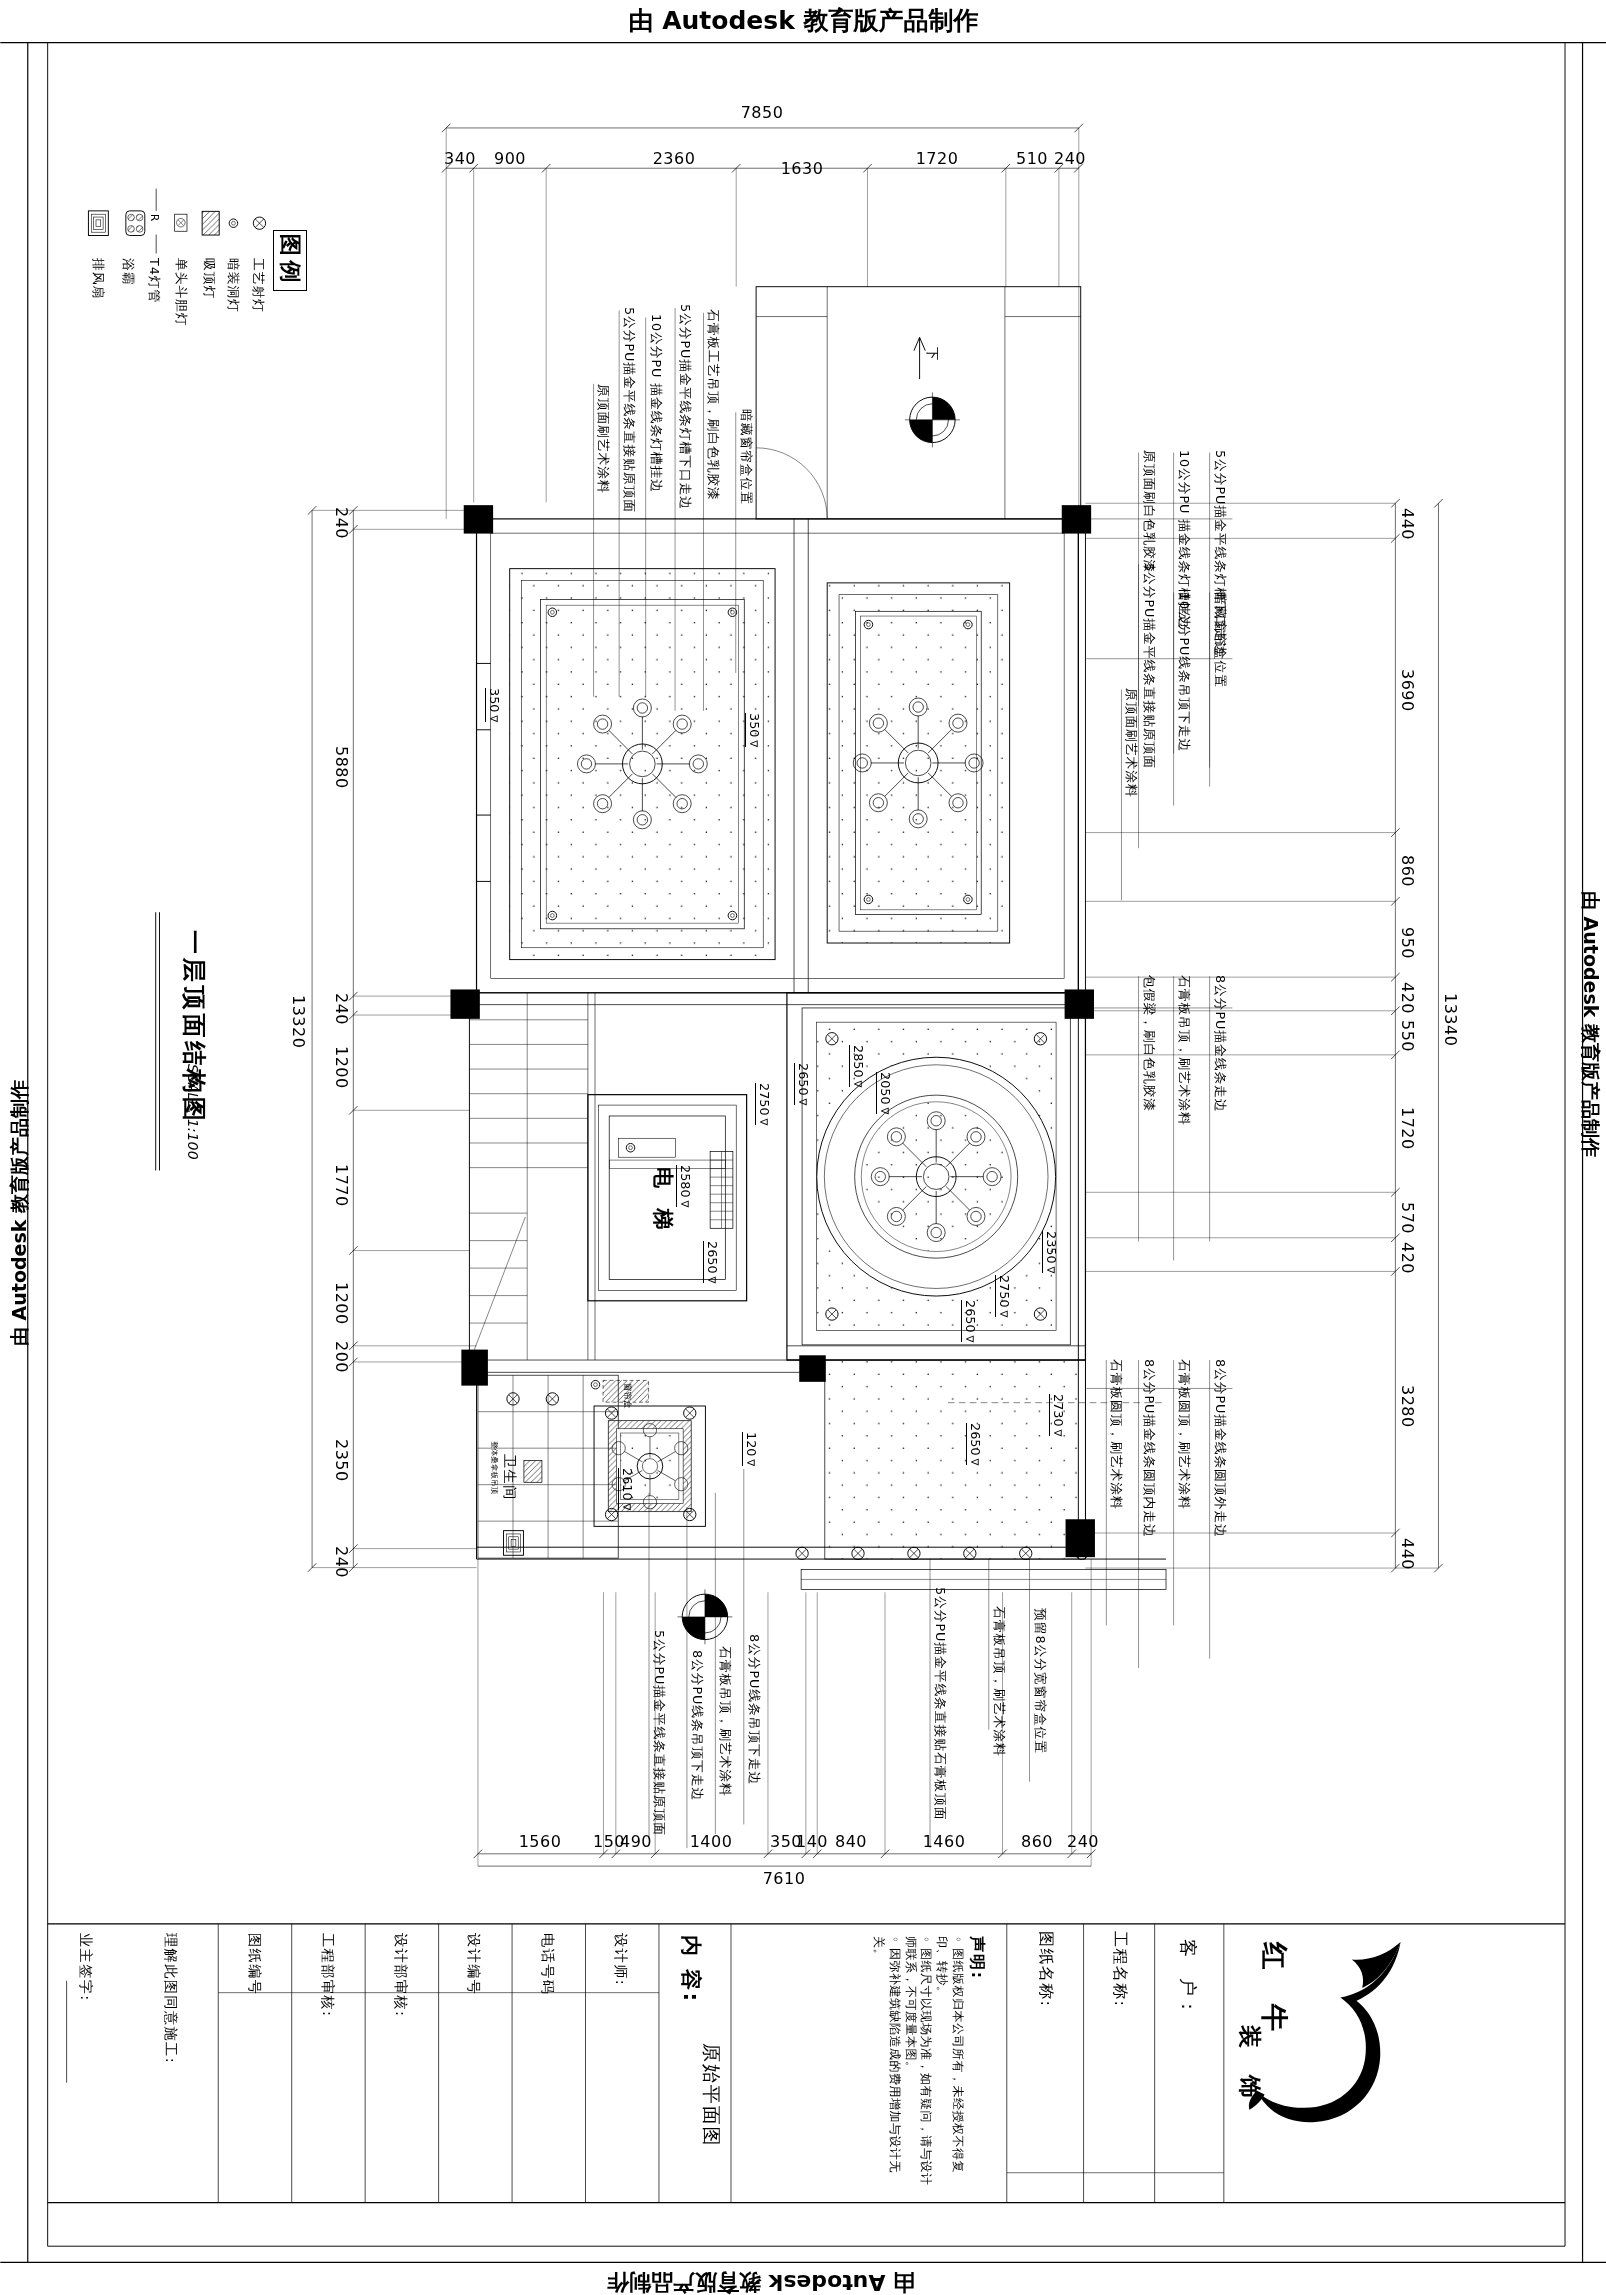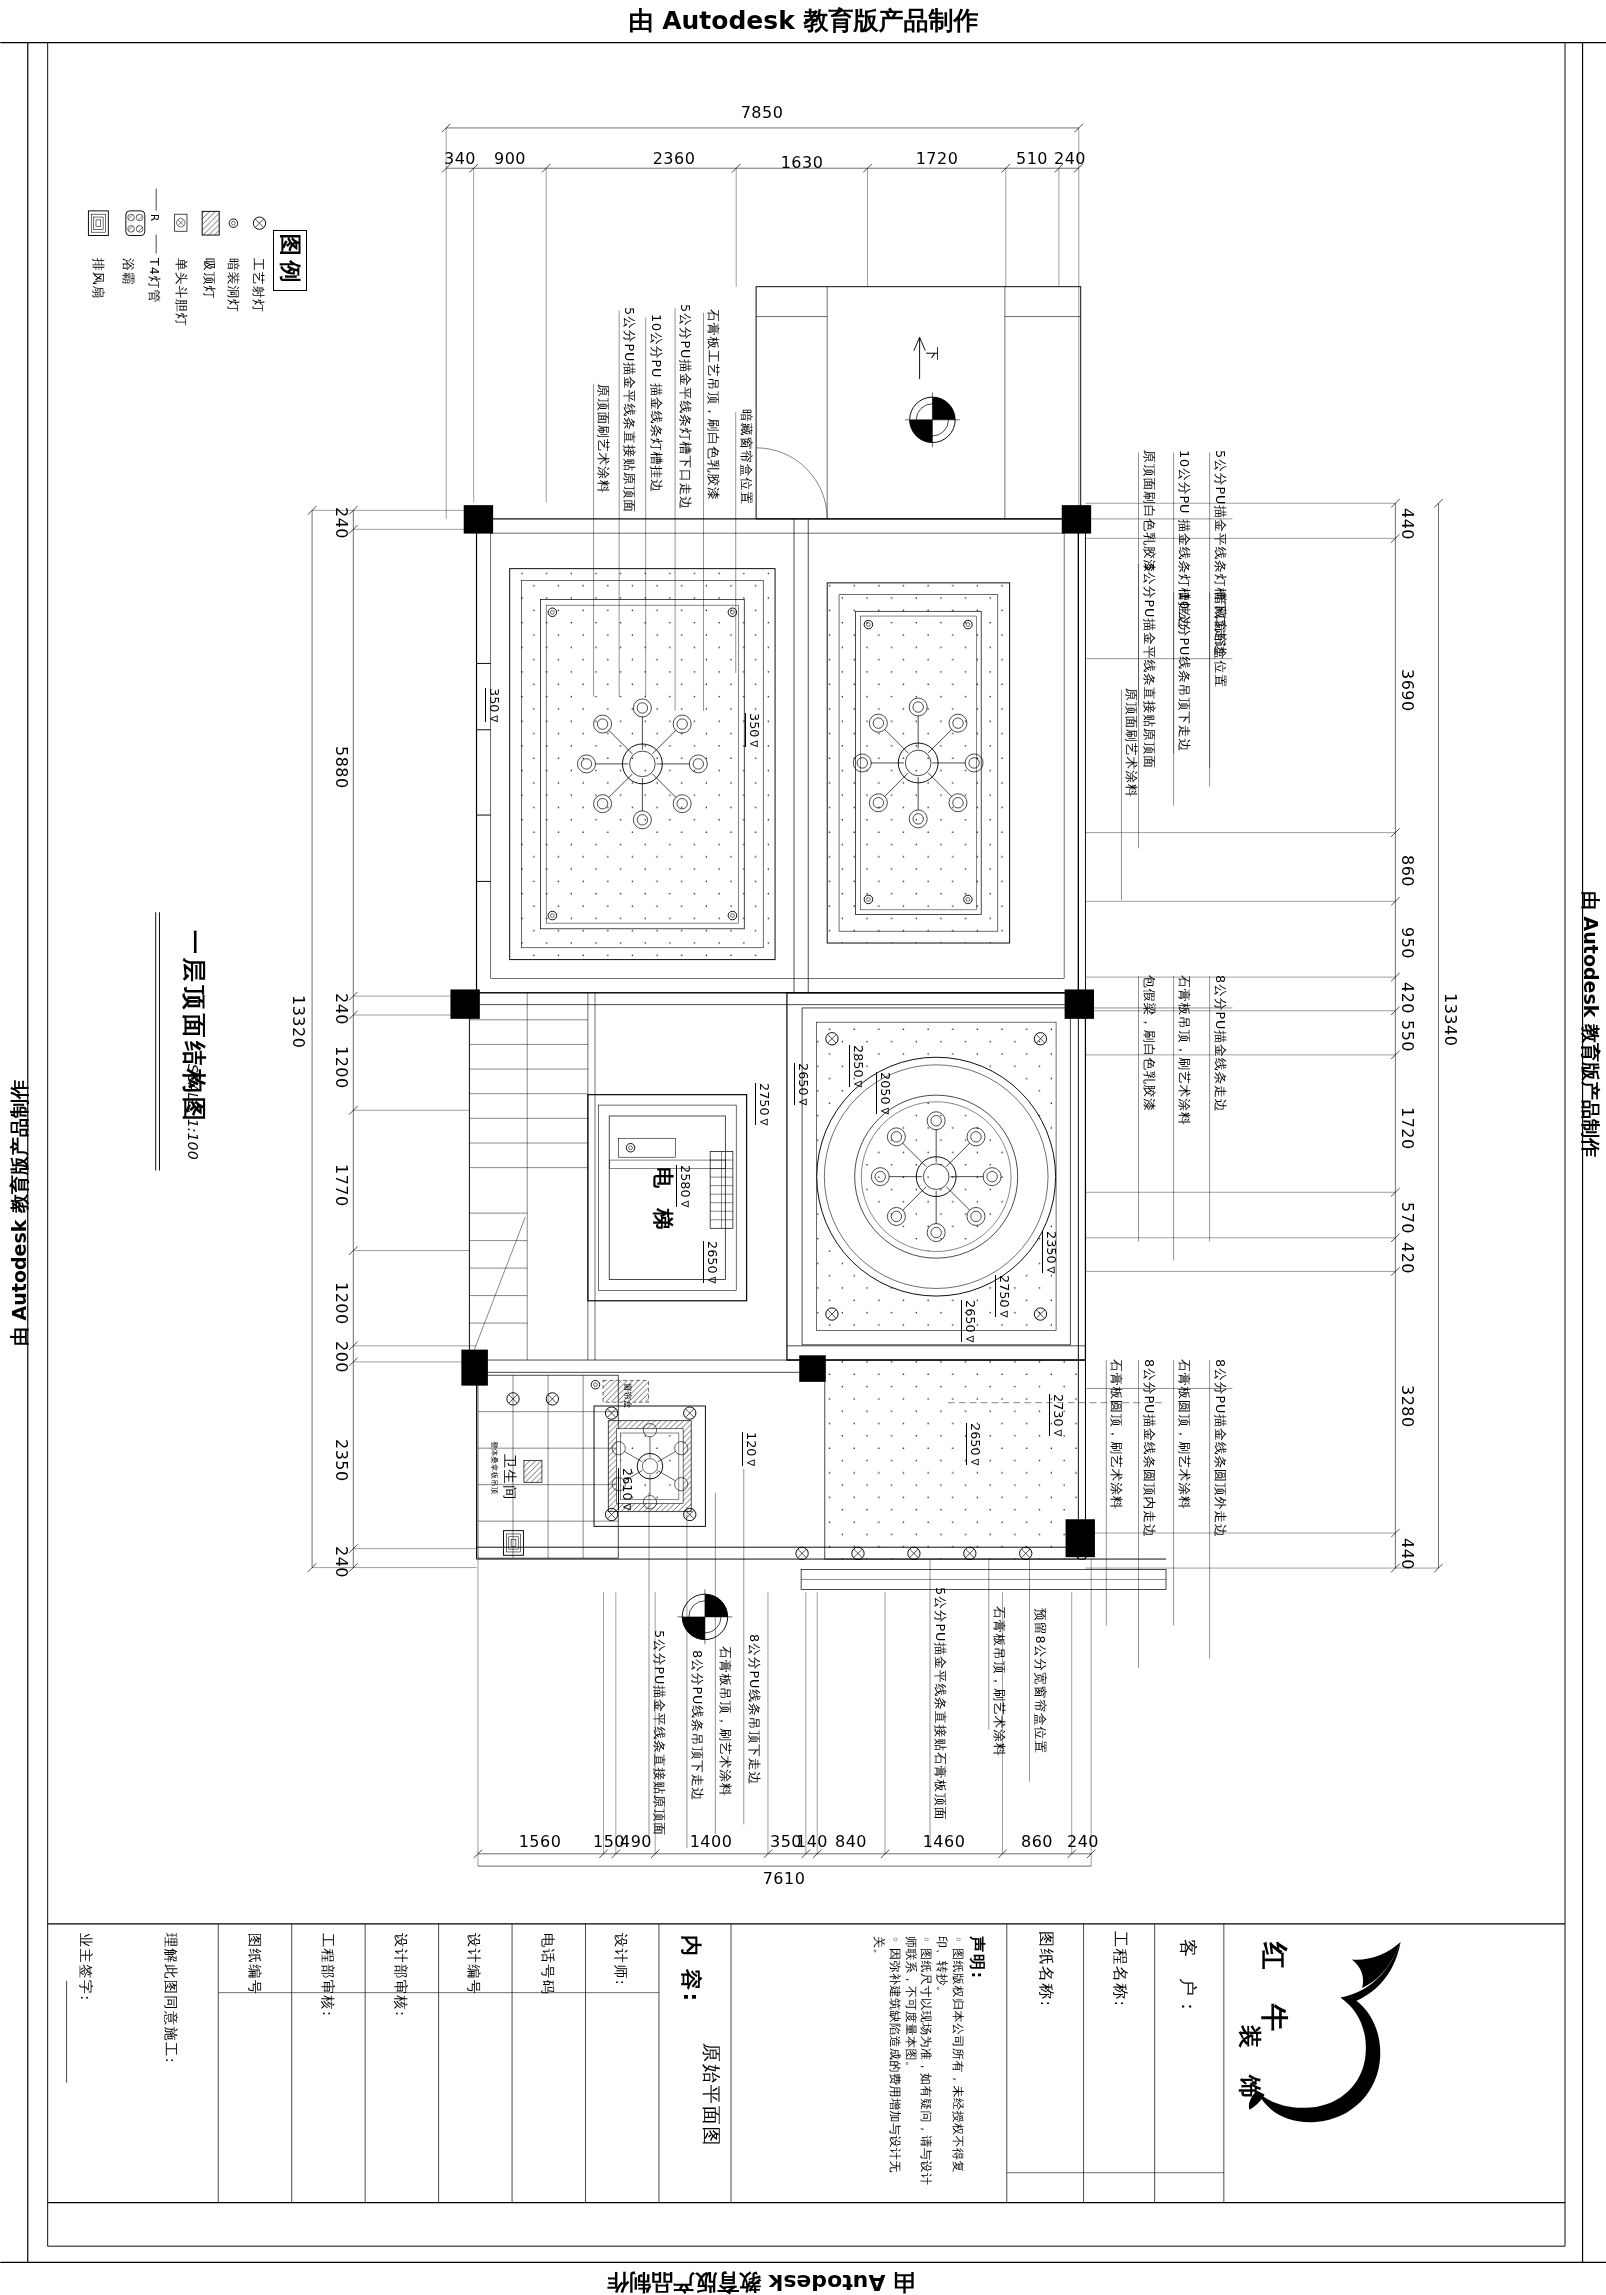--- a/index.html
+++ b/index.html
@@ -292,21 +292,21 @@
   <div class="rt ann" style="left:106px;top:258px;">排风扇</div>
   <div class="rt" style="left:161px;top:214px;font-size:10.4px;">R</div>
 
   <div class="rt" style="left:210px;top:930px;font-size:24px;font-weight:bold;letter-spacing:3.8px;">一层顶面结构图</div>
   <div class="rt" style="left:201px;top:1064px;font-size:14.2px;font-style:italic;">SCALE: 1:100</div>
 
   <div class="hz dim cx" style="left:762px;top:103px;">7850</div>
   <div class="hz dim cx" style="left:460px;top:149px;">340</div>
   <div class="hz dim cx" style="left:510px;top:149px;">900</div>
   <div class="hz dim cx" style="left:674px;top:149px;">2360</div>
-  <div class="hz dim cx" style="left:802px;top:153px;">1630</div>
+  <div class="hz dim cx" style="left:802px;top:159px;">1630</div>
   <div class="hz dim cx" style="left:937px;top:149px;">1720</div>
   <div class="hz dim cx" style="left:1032px;top:149px;">510</div>
   <div class="hz dim cx" style="left:1070px;top:149px;">240</div>
 
   <div class="hz dim cx" style="left:784px;top:1869px;">7610</div>
   <div class="hz dim cx" style="left:540px;top:1832px;">1560</div>
   <div class="hz dim cx" style="left:609px;top:1832px;">150</div>
   <div class="hz dim cx" style="left:636px;top:1832px;">490</div>
   <div class="hz dim cx" style="left:711px;top:1832px;text-align:center;">1400</div>
   <div class="hz dim cx" style="left:786px;top:1832px;">350</div>

